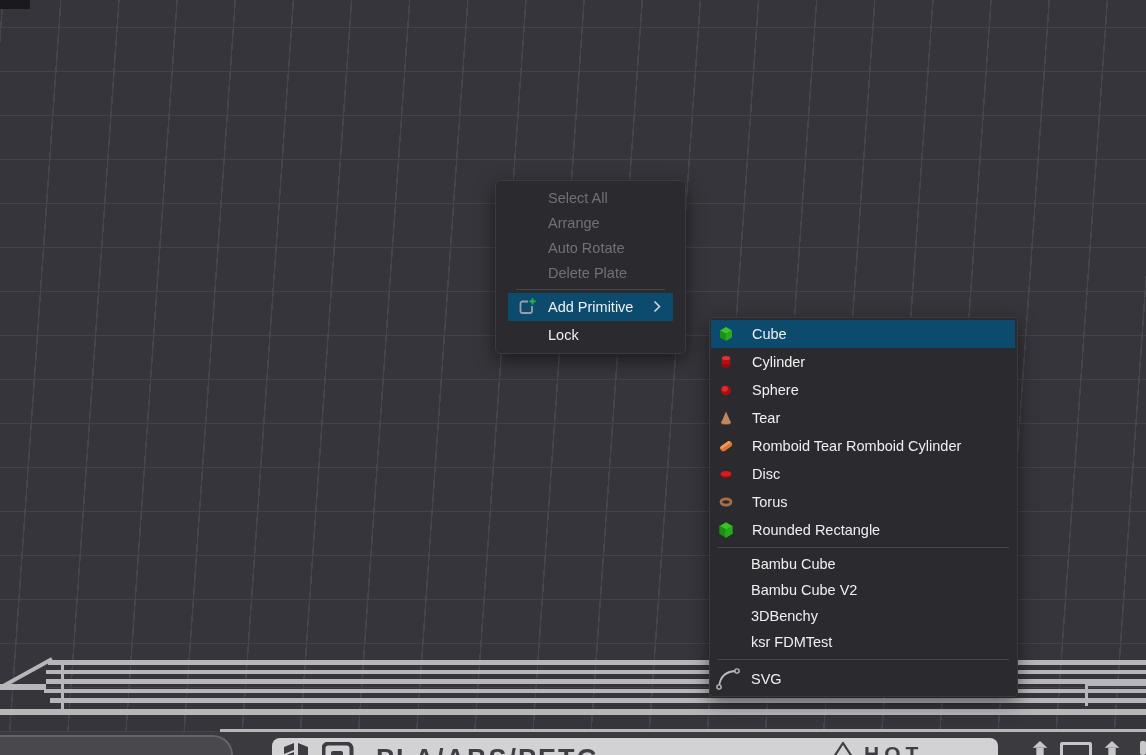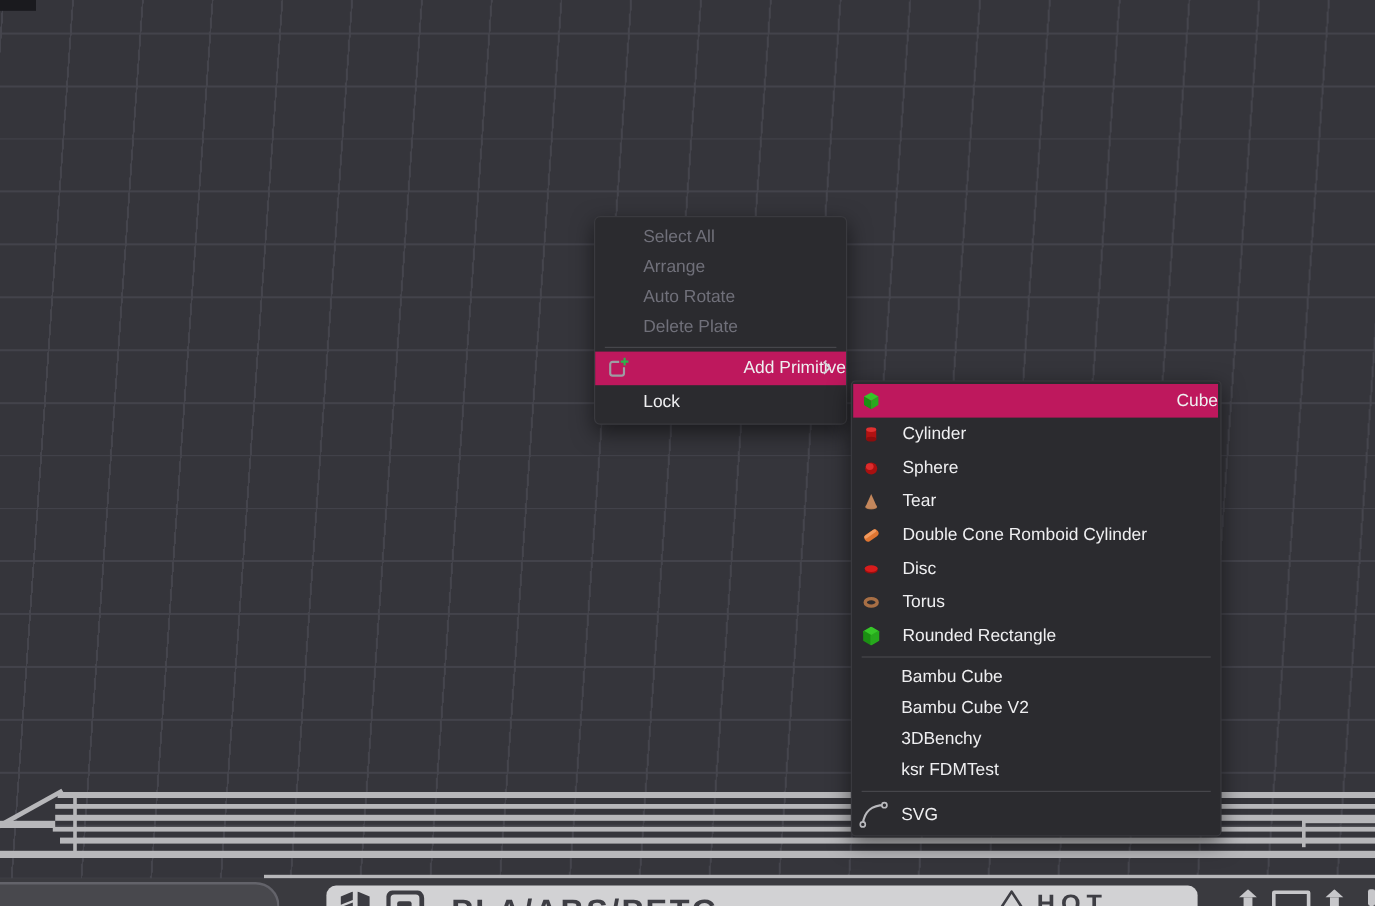--- a/index.html
+++ b/index.html
@@ -42,26 +42,26 @@
   .hot-text{position:absolute;left:592px;top:4px;font-size:21px;font-weight:bold;
             letter-spacing:5px;color:#3e3e44;}
   .right-icons{position:absolute;left:1020px;top:740px;width:126px;height:15px;}
   .slot-rect{position:absolute;left:40px;top:2px;width:32px;height:16px;
              border:3.5px solid #c7c7ca;border-radius:2px;}
   .edge-blob{position:absolute;left:1140px;top:741px;width:6px;height:14px;background:#c7c7ca;border-radius:2px;}
 
   
   .menu{position:absolute;background:#2b2b2f;border:1px solid #3a3a3f;border-radius:5px;
         box-shadow:0 6px 18px rgba(0,0,0,.5);z-index:10;color:#efeff1;font-size:14.5px;}
-  .menu-main{left:495px;top:180px;width:211px;padding:5px 0 4px;}
+  .menu-main{left:495px;top:180px;width:191px;padding:5px 12px 4px;}
   .menu-sub{left:709px;top:317px;width:309px;padding:2px 0 2px;border-radius:4px;z-index:11;}
   .mm-item{position:relative;height:25px;line-height:25px;padding-left:40px;}
   .mm-item.en{height:28px;line-height:28px;}
   .dis{color:#70707a;}
-  .hl{background:#be185d;text-align:right;}
+  .hl{background:#0c4a6e;}
   .menu-sep{border-top:1px solid #46464b;margin:3px 8px;}
   .menu-sep.sub2{margin:4px 8px;}
   .mm-icon{position:absolute;left:8px;top:4px;width:21px;height:21px;}
   .chev{position:absolute;right:12px;top:7px;}
   .sm-item{position:relative;height:28px;line-height:28px;padding-left:41px;margin:0 2px 0 1px;}
   .sm-item .pic{position:absolute;left:7px;top:6px;width:16px;height:16px;}
   .sm-model{height:26px;line-height:26px;padding-left:41px;}
   .sm-svg{position:relative;height:30px;line-height:30px;padding-left:41px;margin:0 0;}
   .sm-svg .pic{position:absolute;left:5px;top:3px;width:26px;height:24px;}
 </style>
@@ -178,21 +178,21 @@
       <span>Tear</span>
     </div>
 
     <div class="sm-item">
       <svg class="pic" viewBox="0 0 16 16">
         <g transform="rotate(-35 8 8)">
           <rect x="1.5" y="5.2" width="13" height="6.2" rx="3" fill="#df7531"></rect>
           <rect x="2.2" y="5.4" width="11.6" height="2.6" rx="1.3" fill="#f09a5f"></rect>
         </g>
       </svg>
-      <span>Double Cone Romboid Cylinder</span>
+      <span>Romboid Tear Romboid Cylinder</span>
     </div>
 
     <div class="sm-item">
       <svg class="pic" viewBox="0 0 16 16">
         <ellipse cx="8" cy="9" rx="5.4" ry="3" fill="#9c0e0e"></ellipse>
         <ellipse cx="8" cy="7.8" rx="5.4" ry="2.8" fill="#d81c1c"></ellipse>
       </svg>
       <span>Disc</span>
     </div>
 

